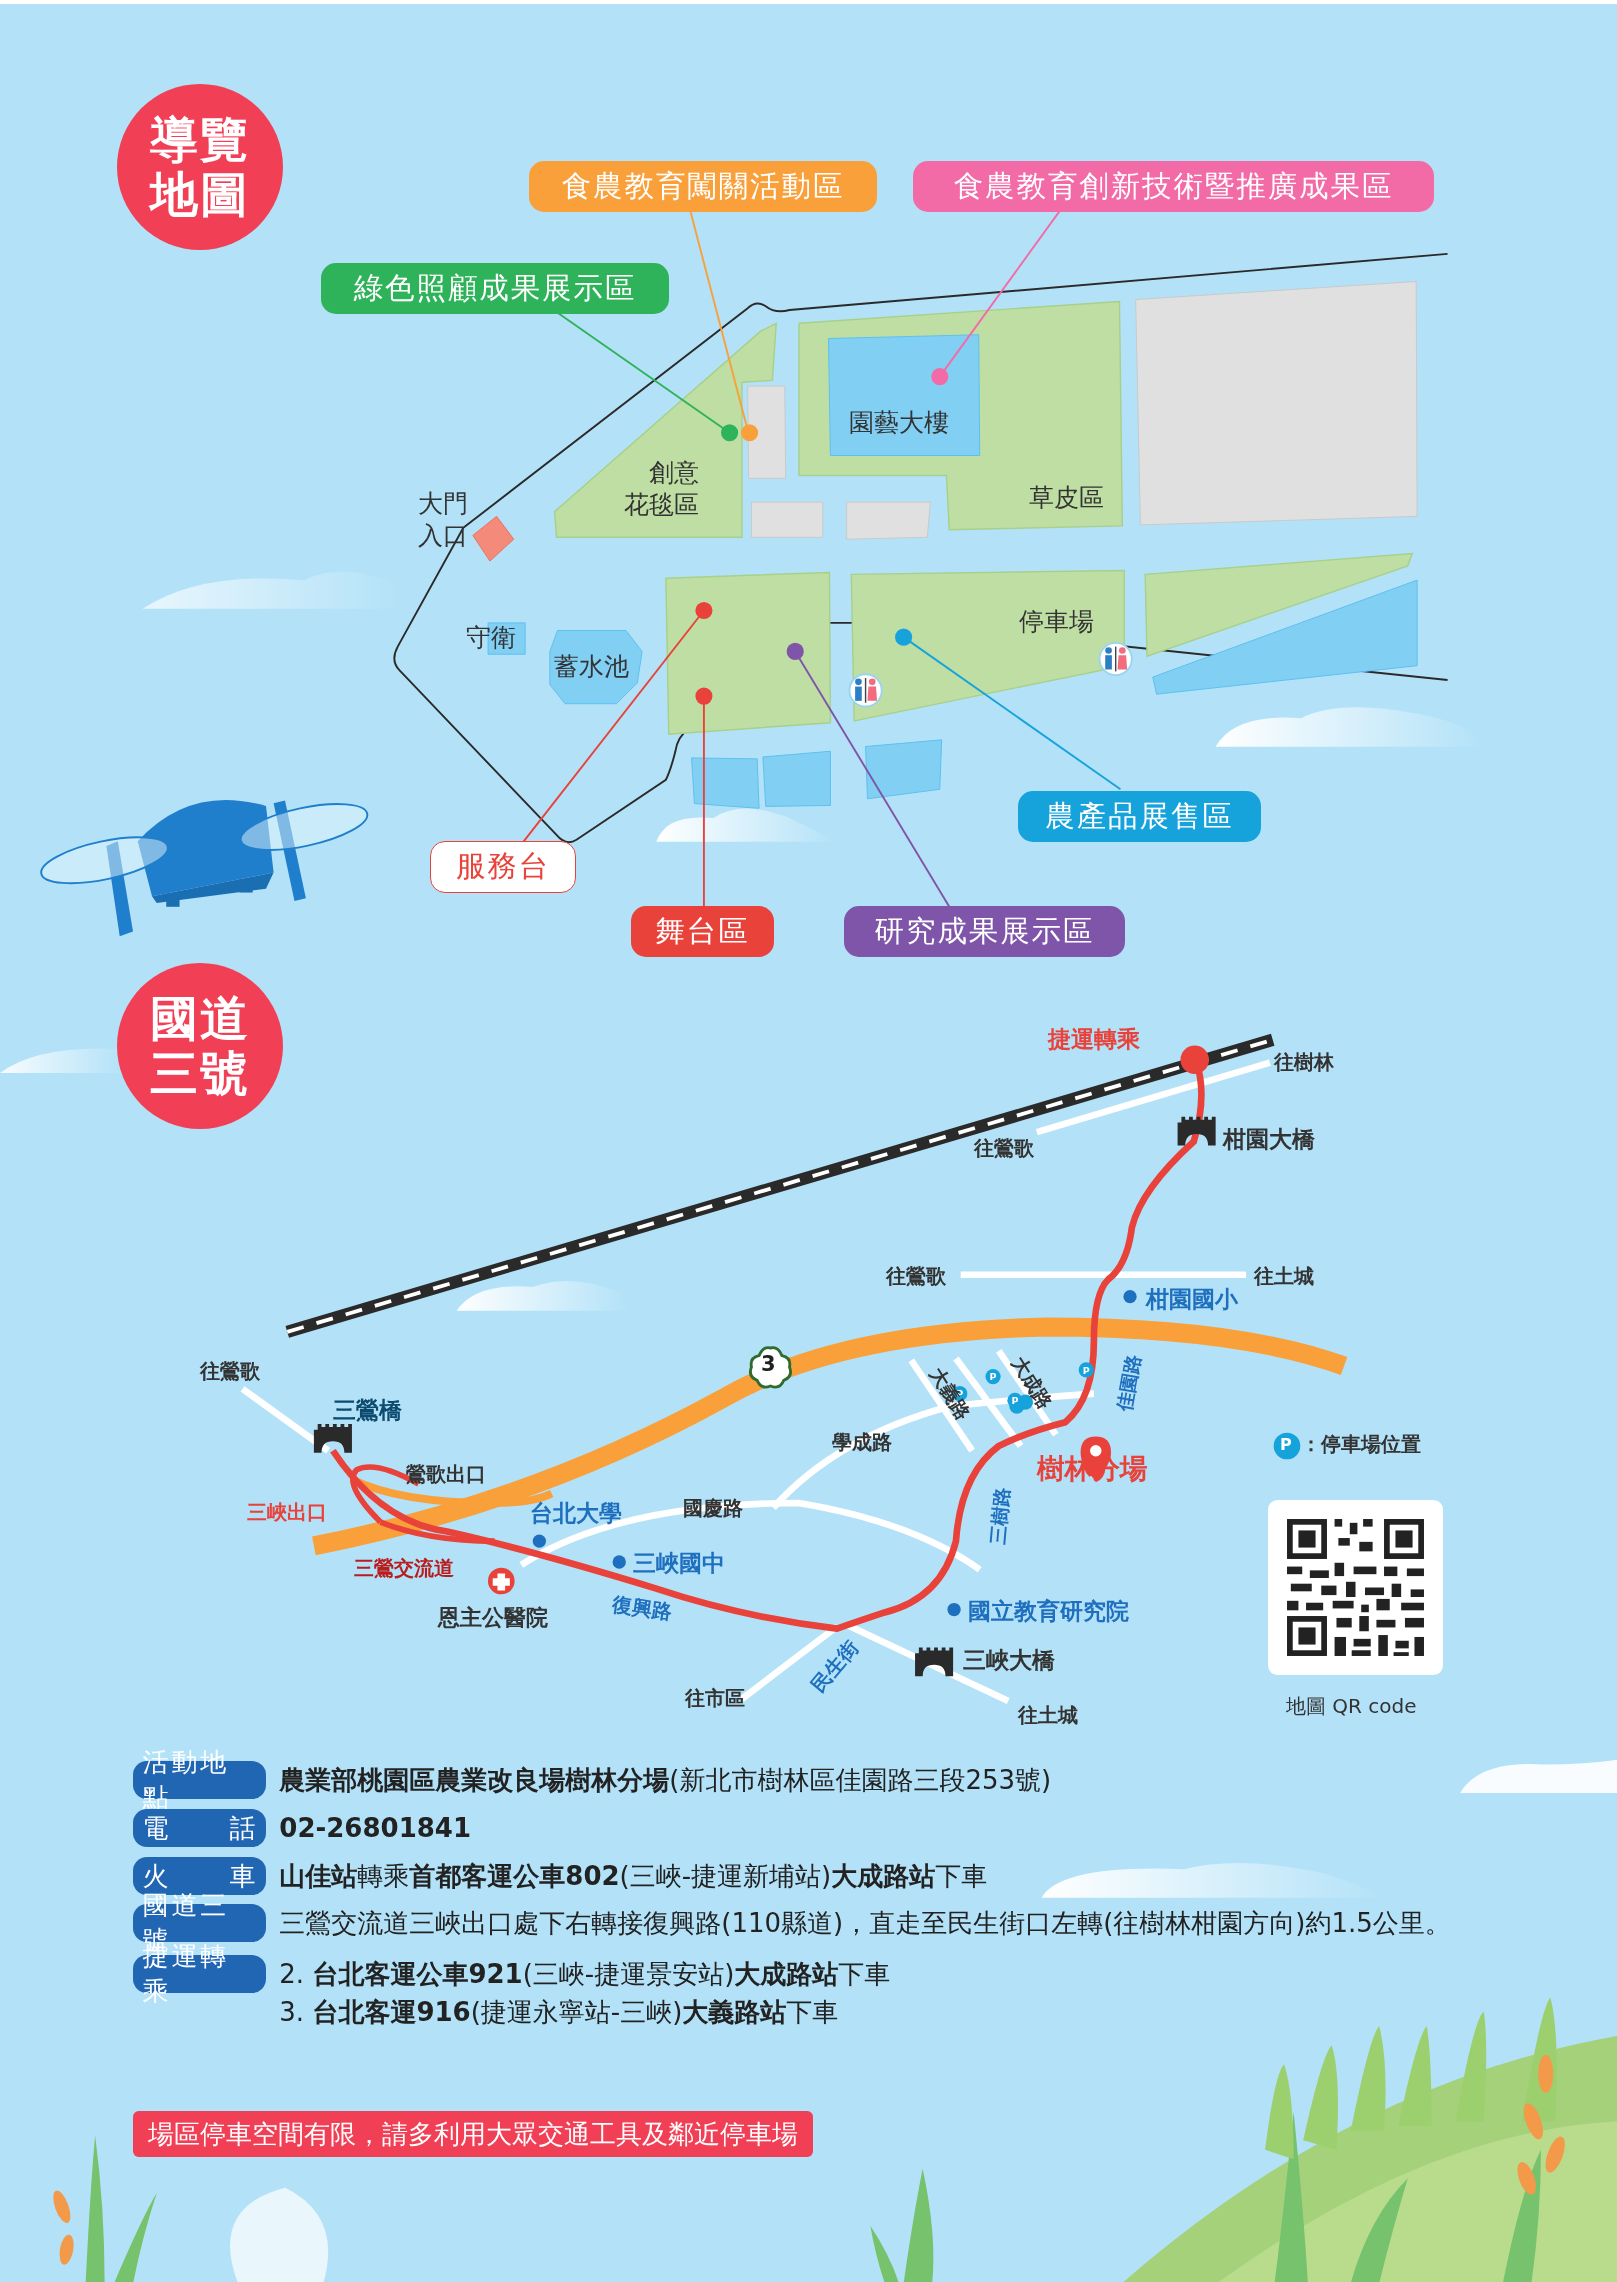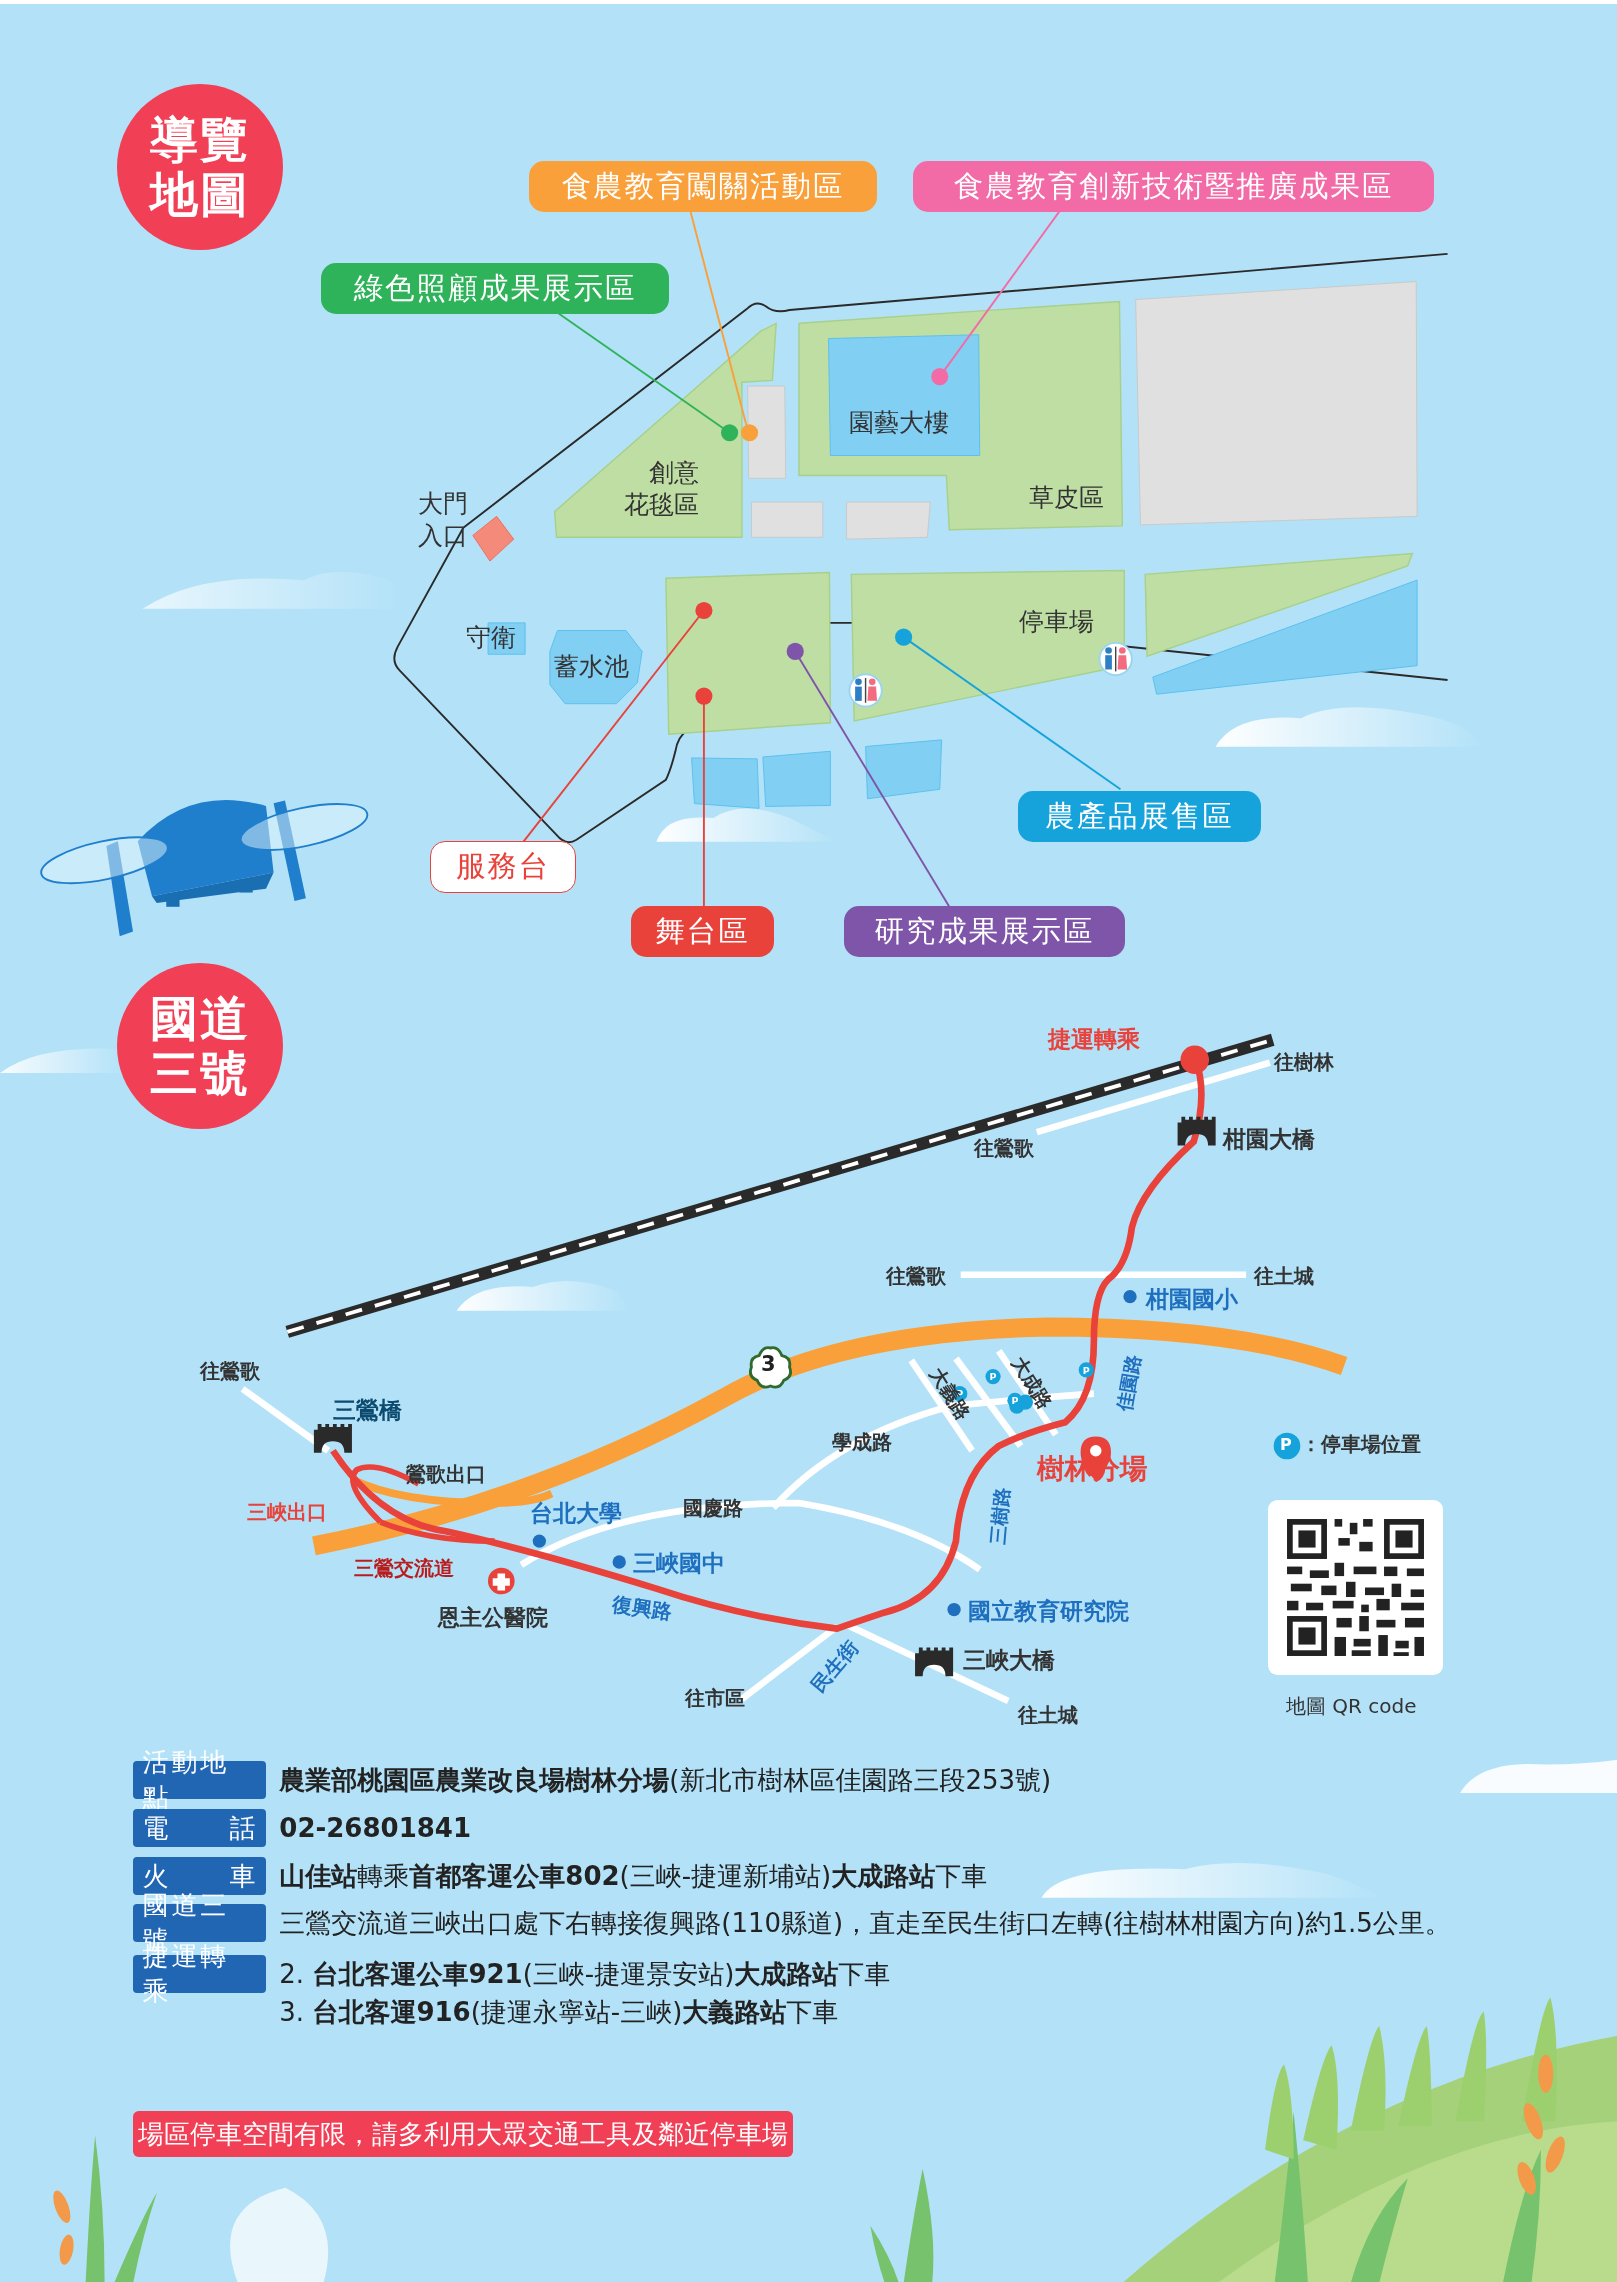--- a/index.html
+++ b/index.html
@@ -6,25 +6,25 @@
   body{width:1618px;height:2283px;position:relative;overflow:hidden;background:#b3e2f8;font-family:"DejaVu Sans","Liberation Sans",sans-serif;color:#333;}
   .abs{position:absolute;}
   .topstrip{left:0;top:0;width:1618px;height:3.8px;background:#fff;}
   .circle-badge{border-radius:50%;background:#f13f56;color:#fff;display:flex;align-items:center;justify-content:center;text-align:center;font-weight:bold;font-size:48px;line-height:55px;}
   .circle-badge span{display:block;width:105px;word-break:break-all;letter-spacing:1.9px;}
   .zone-label{border-radius:15px;color:#fff;font-weight:normal;font-size:29.5px;display:flex;align-items:center;justify-content:center;letter-spacing:1.9px;box-sizing:border-box;white-space:nowrap;}
   svg{position:absolute;left:0;top:0;}
   .maptxt{position:absolute;font-size:25px;color:#333;line-height:32px;white-space:nowrap;}
   .rtxt{position:absolute;font-weight:bold;white-space:nowrap;}
   .info-row{position:absolute;left:133px;display:flex;align-items:flex-start;}
-  .info-tag{background:#2166b3;color:#fff;font-size:26px;border-radius:4px;height:38px;width:133px;display:flex;align-items:center;justify-content:space-between;padding:0 9.5px;box-sizing:border-box;flex:none;letter-spacing:1px;}
+  .info-tag{background:#2166b3;color:#fff;font-size:26px;border-radius:14px;height:38px;width:133px;display:flex;align-items:center;justify-content:space-between;padding:0 9.5px;box-sizing:border-box;flex:none;letter-spacing:1px;}
   .info-tag.center{justify-content:center;letter-spacing:2.9px;}
   .info-text{font-size:26px;color:#222;margin-left:13.3px;line-height:38px;white-space:nowrap;}
   .info-text b{font-weight:bold;}
-  .notice{background:#f13f56;color:#fff;font-size:26px;border-radius:5.7px;height:46px;display:flex;align-items:center;padding:0 5px;white-space:nowrap;}
+  .notice{background:#f13f56;color:#fff;font-size:26px;border-radius:5.7px;height:46px;display:flex;align-items:center;padding:0 15px;white-space:nowrap;}
   .qr-box{background:#fff;border-radius:9.5px;}
 </style>
 </head>
 <body>
 
 <div class="abs topstrip"></div>
 
 <svg width="1618" height="2283" viewBox="0 0 1701 2400">
   <defs>
     <linearGradient id="cloud" x1="0" x2="1" y1="0" y2="0">

